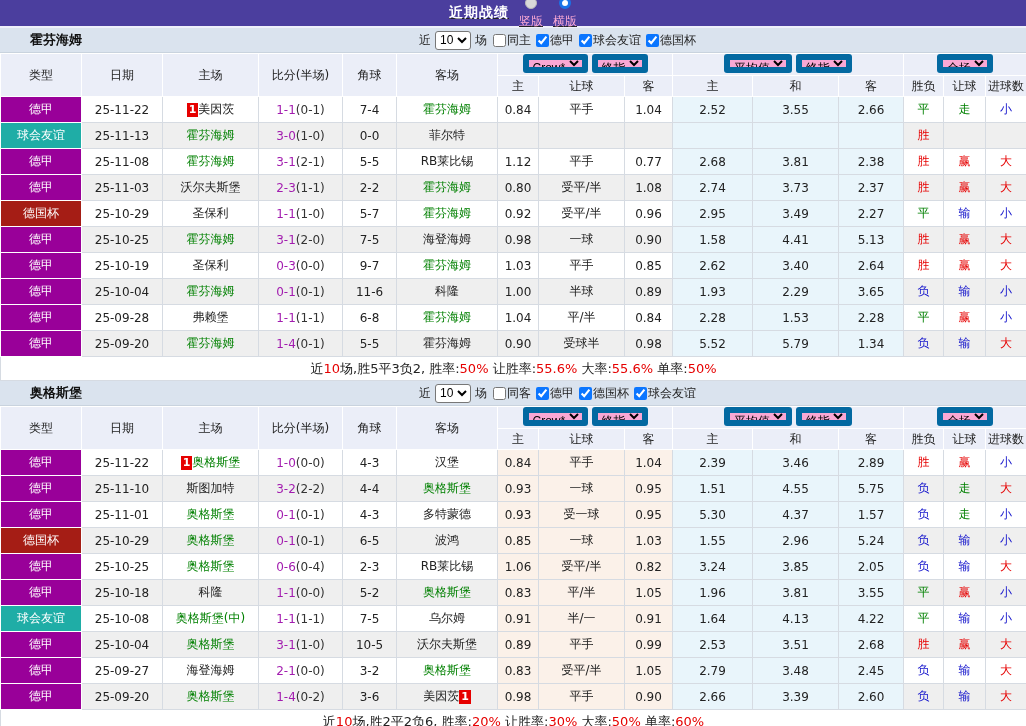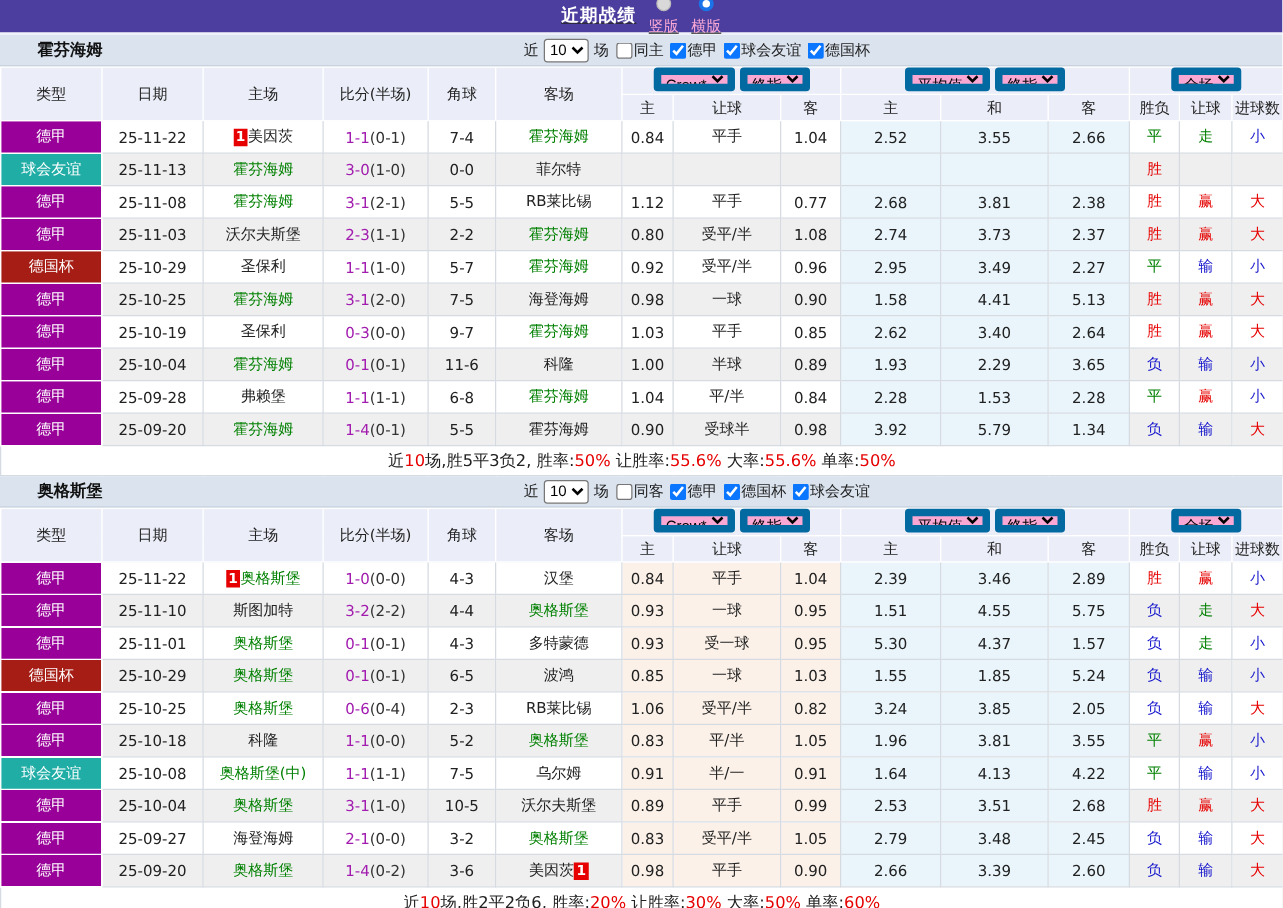--- a/index.html
+++ b/index.html
@@ -285,21 +285,21 @@
           <tr class="even">
             <td class="type league">德甲</td>
             <td>25-09-20</td>
             <td><span class="teamlink focal">霍芬海姆</span></td>
             <td><span class="ft">1-4</span><span class="ht">(0-1)</span></td>
             <td>5-5</td>
             <td><span class="teamlink">霍芬海姆</span></td>
             <td class="oddscol">0.90</td>
             <td class="oddscol">受球半</td>
             <td class="oddscol">0.98</td>
-            <td class="avgcol">3.92</td>
+            <td class="avgcol">5.52</td>
             <td class="avgcol">5.79</td>
             <td class="avgcol">1.34</td>
             <td class="b">负</td>
             <td class="b">输</td>
             <td class="r">大</td>
           </tr>
           <tr>
             <td class="summary" colspan="15"><span class="k">近</span><span class="r">10</span><span class="k">场,胜5平3负2, 胜率:</span><span class="r">50%</span><span class="k"> 让胜率:</span><span class="r">55.6%</span><span class="k"> 大率:</span><span class="r">55.6%</span><span class="k"> 单率:</span><span class="r">50%</span></td>
           </tr>
         </tbody>
@@ -428,21 +428,21 @@
             <td class="type cup">德国杯</td>
             <td>25-10-29</td>
             <td><span class="teamlink focal">奥格斯堡</span></td>
             <td><span class="ft">0-1</span><span class="ht">(0-1)</span></td>
             <td>6-5</td>
             <td><span class="teamlink">波鸿</span></td>
             <td class="oddscol">0.85</td>
             <td class="oddscol">一球</td>
             <td class="oddscol">1.03</td>
             <td class="avgcol">1.55</td>
-            <td class="avgcol">1.85</td>
+            <td class="avgcol">2.96</td>
             <td class="avgcol">5.24</td>
             <td class="b">负</td>
             <td class="b">输</td>
             <td class="b">小</td>
           </tr>
           <tr class="odd">
             <td class="type league">德甲</td>
             <td>25-10-25</td>
             <td><span class="teamlink focal">奥格斯堡</span></td>
             <td><span class="ft">0-6</span><span class="ht">(0-4)</span></td>

